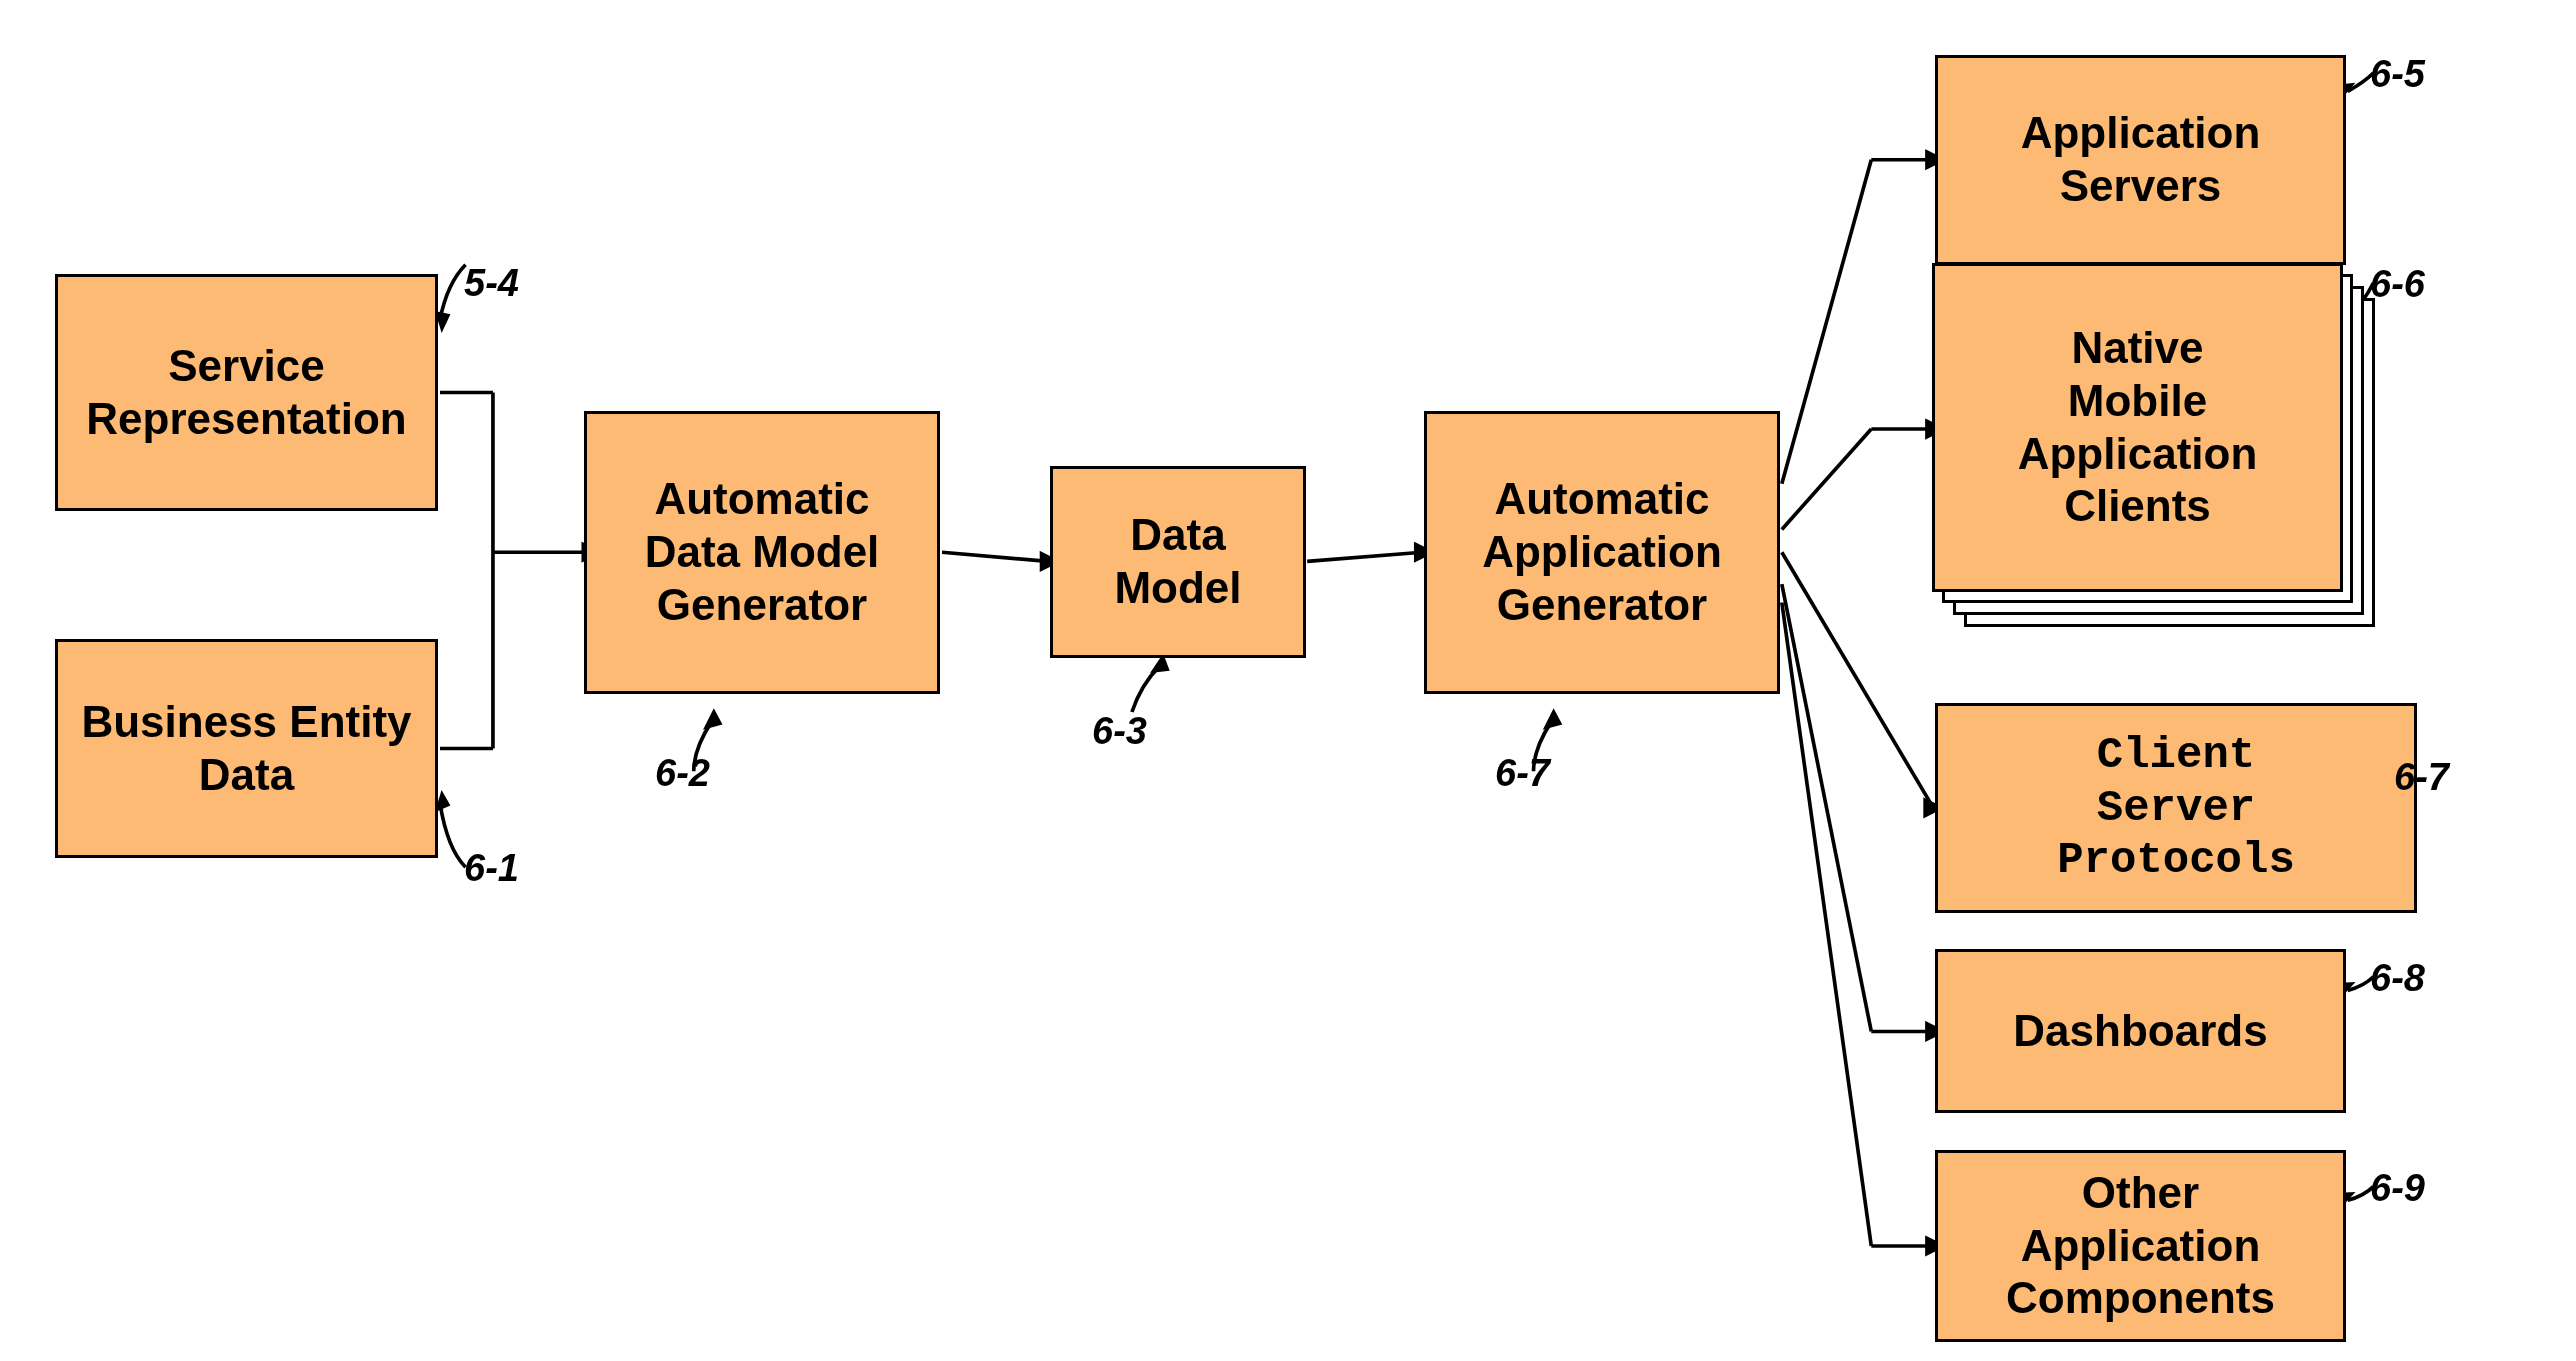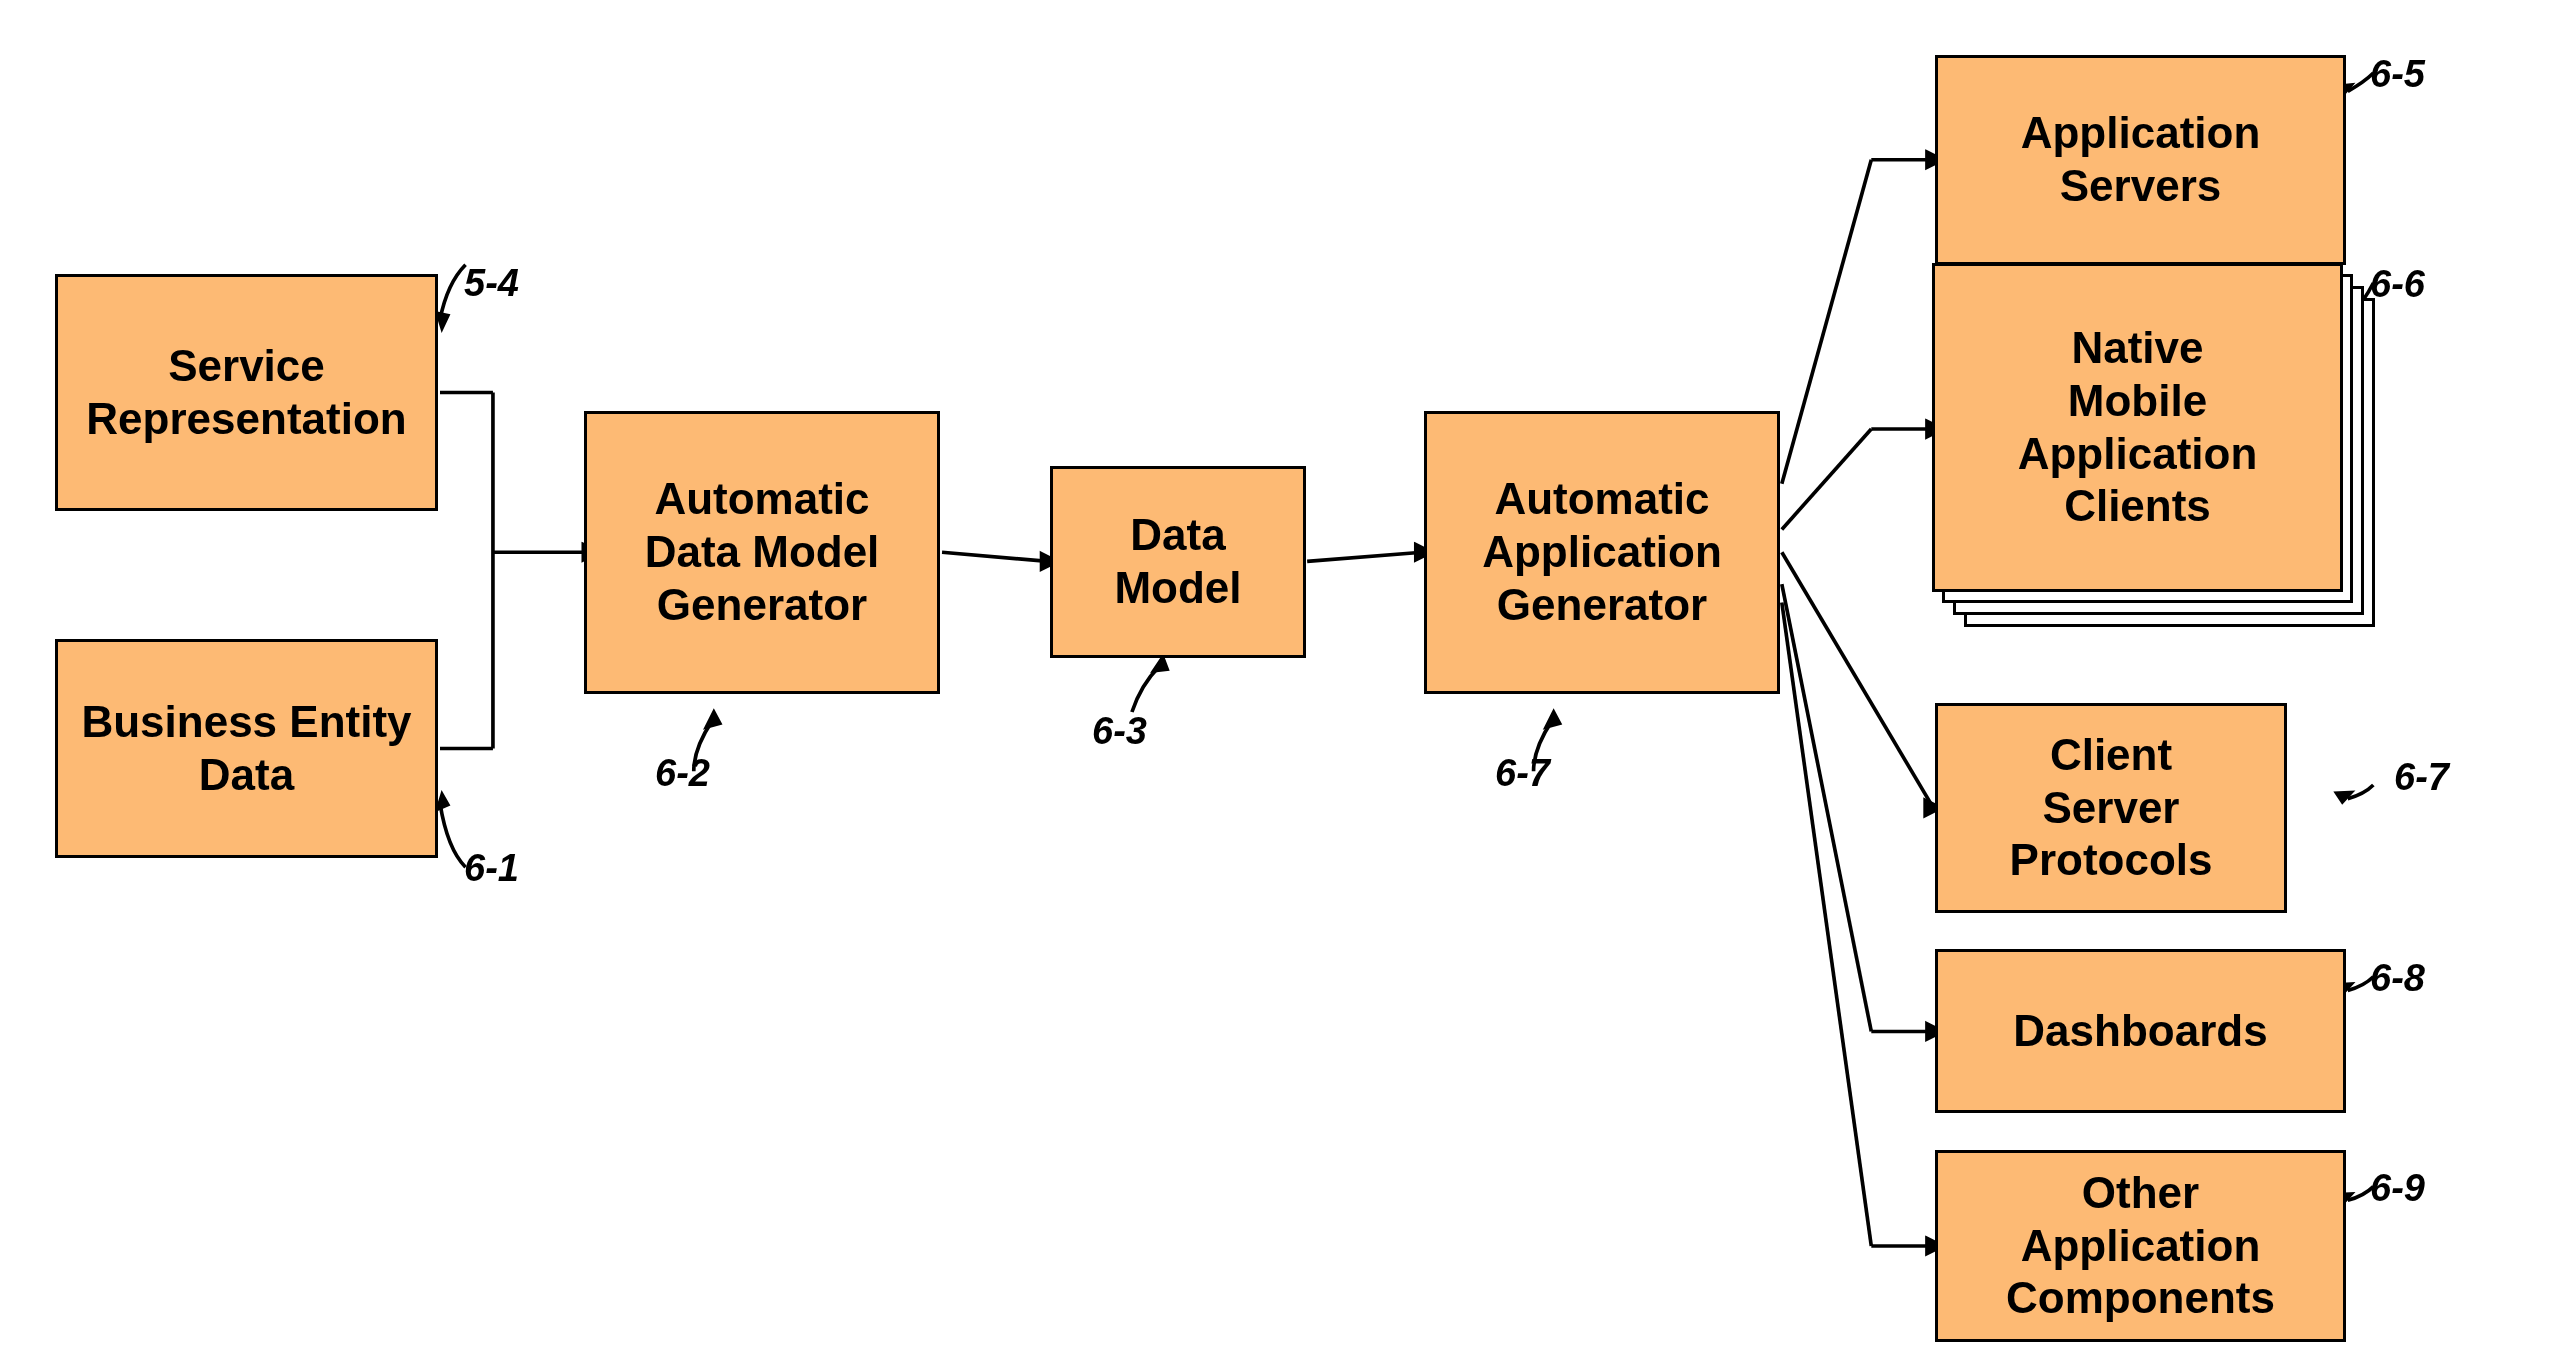--- a/index.html
+++ b/index.html
@@ -154,21 +154,21 @@
   </div>
 
   <div class="box" style="left:1935px; top:55px; width:411px; height:210px;">
     <span>Application<br>Servers</span>
   </div>
 
   <div class="box" style="left:1932px; top:263px; width:411px; height:329px;">
     <span>Native<br>Mobile<br>Application<br>Clients</span>
   </div>
 
-  <div class="box" style="left:1935px; top:703px; width:352px; height:210px;">
+  <div class="box" style="left:1935px; top:703px; width:482px; height:210px;font-family:Liberation Mono, monospace;">
     <span>Client<br>Server<br>Protocols</span>
   </div>
 
   <div class="box" style="left:1935px; top:949px; width:411px; height:164px;">
     <span>Dashboards</span>
   </div>
 
   <div class="box" style="left:1935px; top:1150px; width:411px; height:192px;">
     <span>Other<br>Application<br>Components</span>
   </div>

